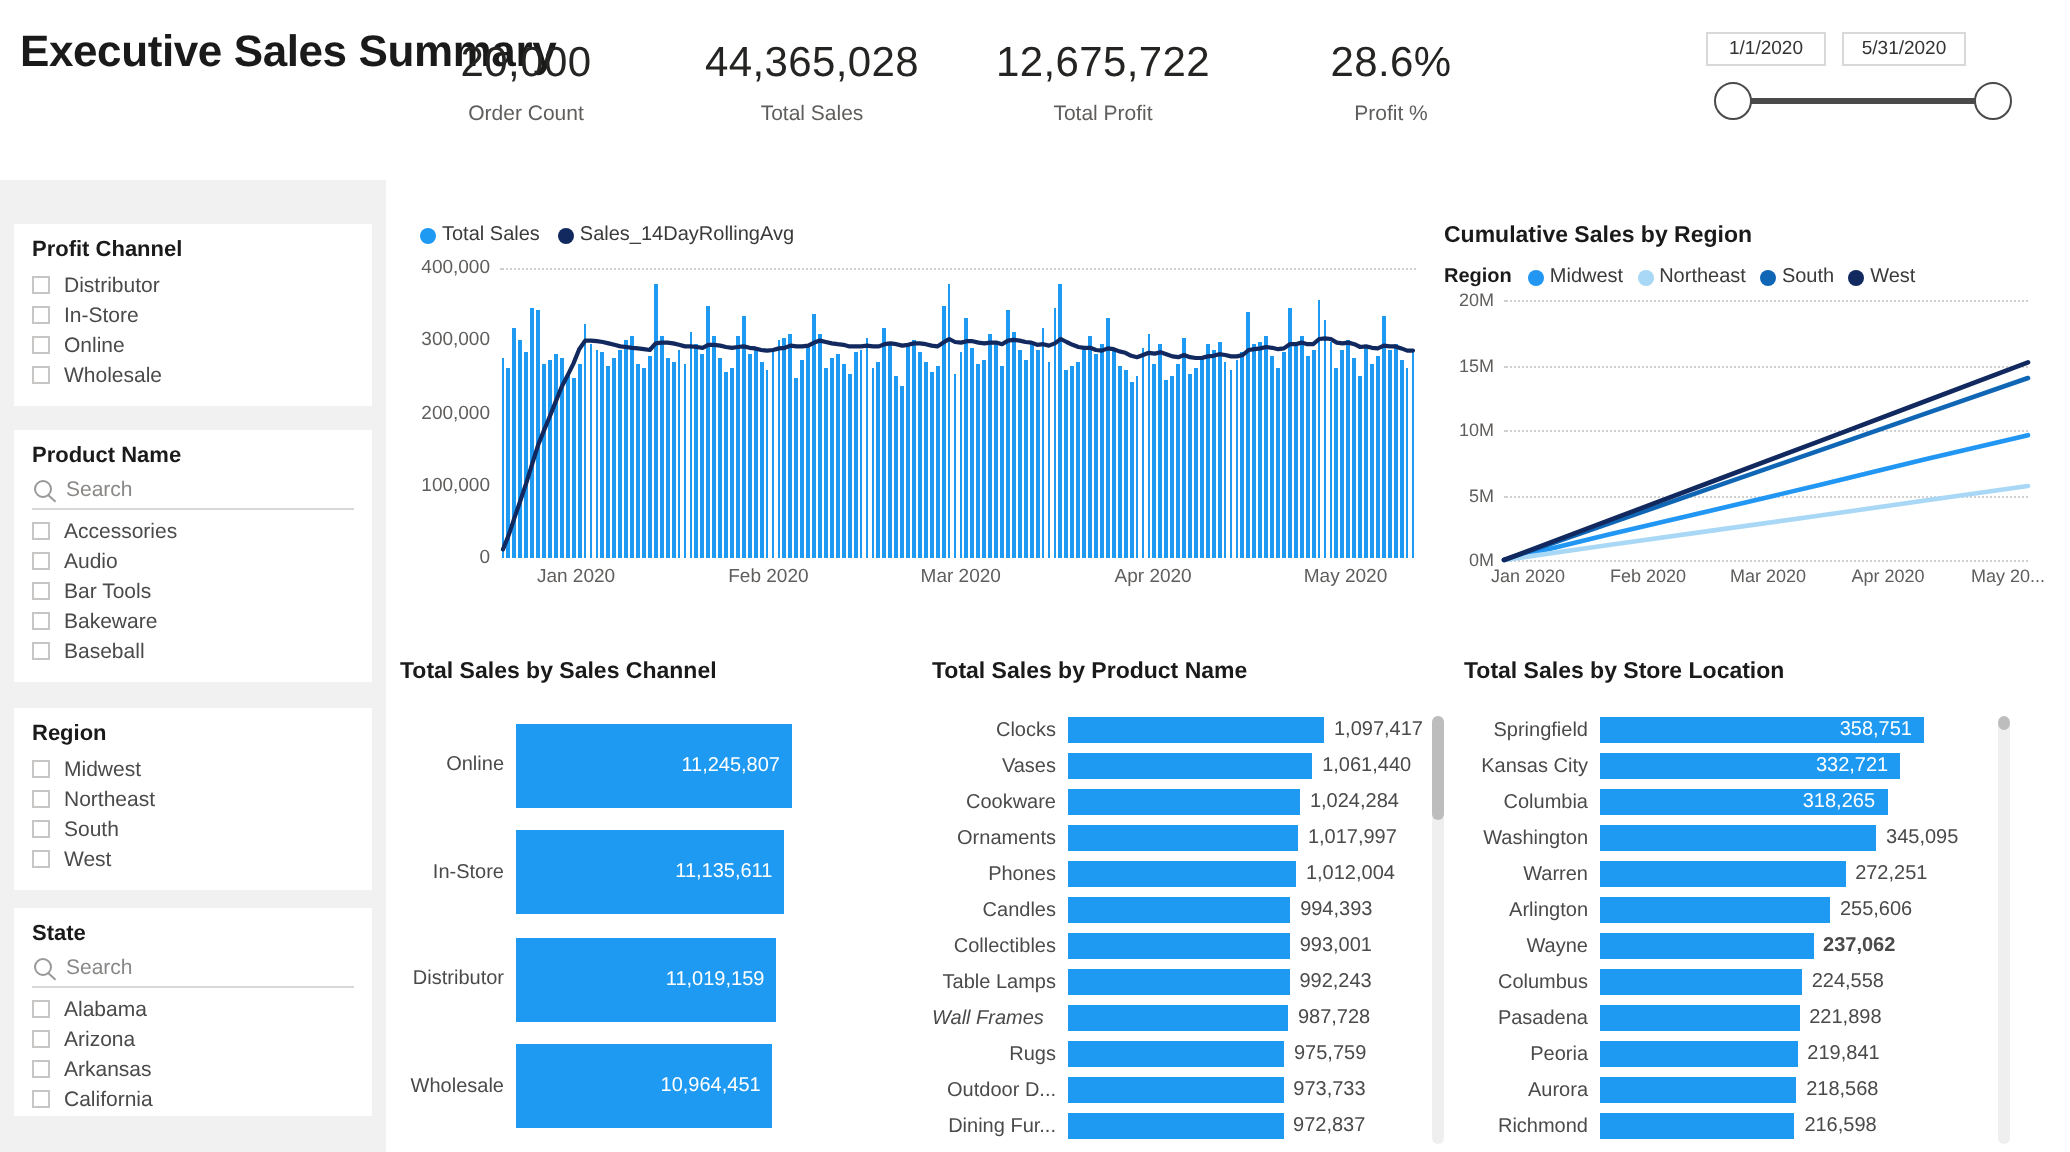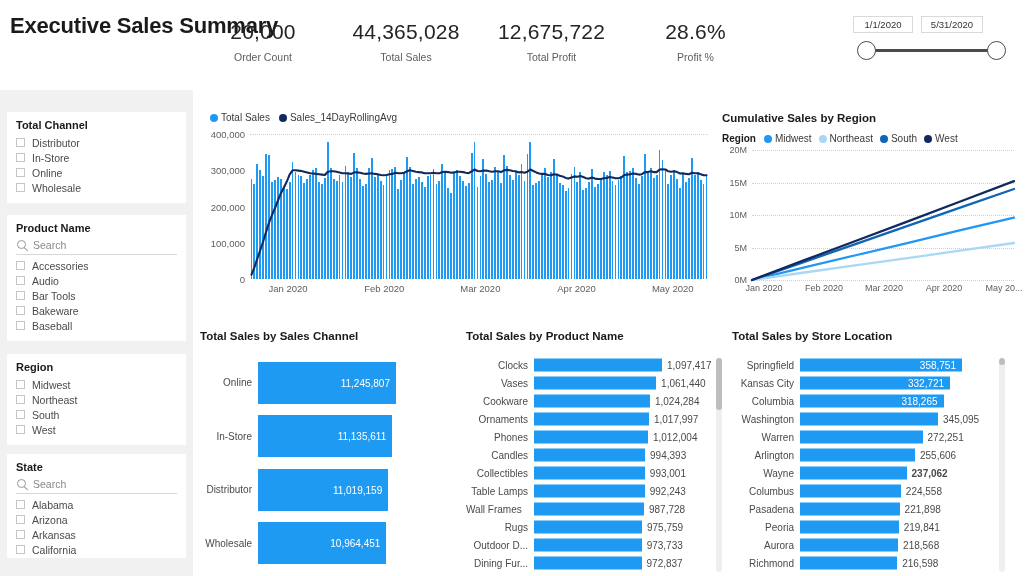--- a/index.html
+++ b/index.html
@@ -144,21 +144,21 @@
         <div class="dbox b">5/31/2020</div>
       </div>
       <div class="track"></div>
       <div class="knob l"></div>
       <div class="knob r"></div>
     </div>
   </div>
 
   <div class="sidebar">
     <div class="slicer-card card-channel">
-      <div class="sc-title">Total Channel</div>
+      <div class="sc-title">Profit Channel</div>
       <div>
         <div class="sc-item">
           <span class="cbx"></span>
           <span class="lbl">Distributor</span>
         </div>
         <div class="sc-item">
           <span class="cbx"></span>
           <span class="lbl">In-Store</span>
         </div>
         <div class="sc-item">
@@ -591,21 +591,21 @@
           </div>
         </div>
         <div class="hrow" style="top: 126px; height: 18px;">
           <div class="hlabel" style="width: 68px; padding-right: 6px; flex: 0 0 68px;">Table Lamps</div>
           <div class="hbarwrap">
             <div class="hbar" style="width: 110.71px; height: 13px; background: rgb(31, 154, 243);"></div>
             <div class="hval outside" style="left: 115.71px;">992,243</div>
           </div>
         </div>
         <div class="hrow" style="top: 144px; height: 18px;">
-          <div class="hlabel" style="width: 68px; padding-right: 16px; flex: 0 0 68px;">Wall Frames</div>
+          <div class="hlabel" style="width: 68px; padding-right: 16px; flex: 0 0 68px; font-style: italic;">Wall Frames</div>
           <div class="hbarwrap">
             <div class="hbar" style="width: 109.968px; height: 13px; background: rgb(31, 154, 243);"></div>
             <div class="hval outside" style="left: 114.968px;">987,728</div>
           </div>
         </div>
         <div class="hrow" style="top: 162px; height: 18px;">
           <div class="hlabel" style="width: 68px; padding-right: 6px; flex: 0 0 68px;">Rugs</div>
           <div class="hbarwrap">
             <div class="hbar" style="width: 108px; height: 13px; background: rgb(31, 154, 243);"></div>
             <div class="hval outside" style="left: 113px;">975,759</div>

